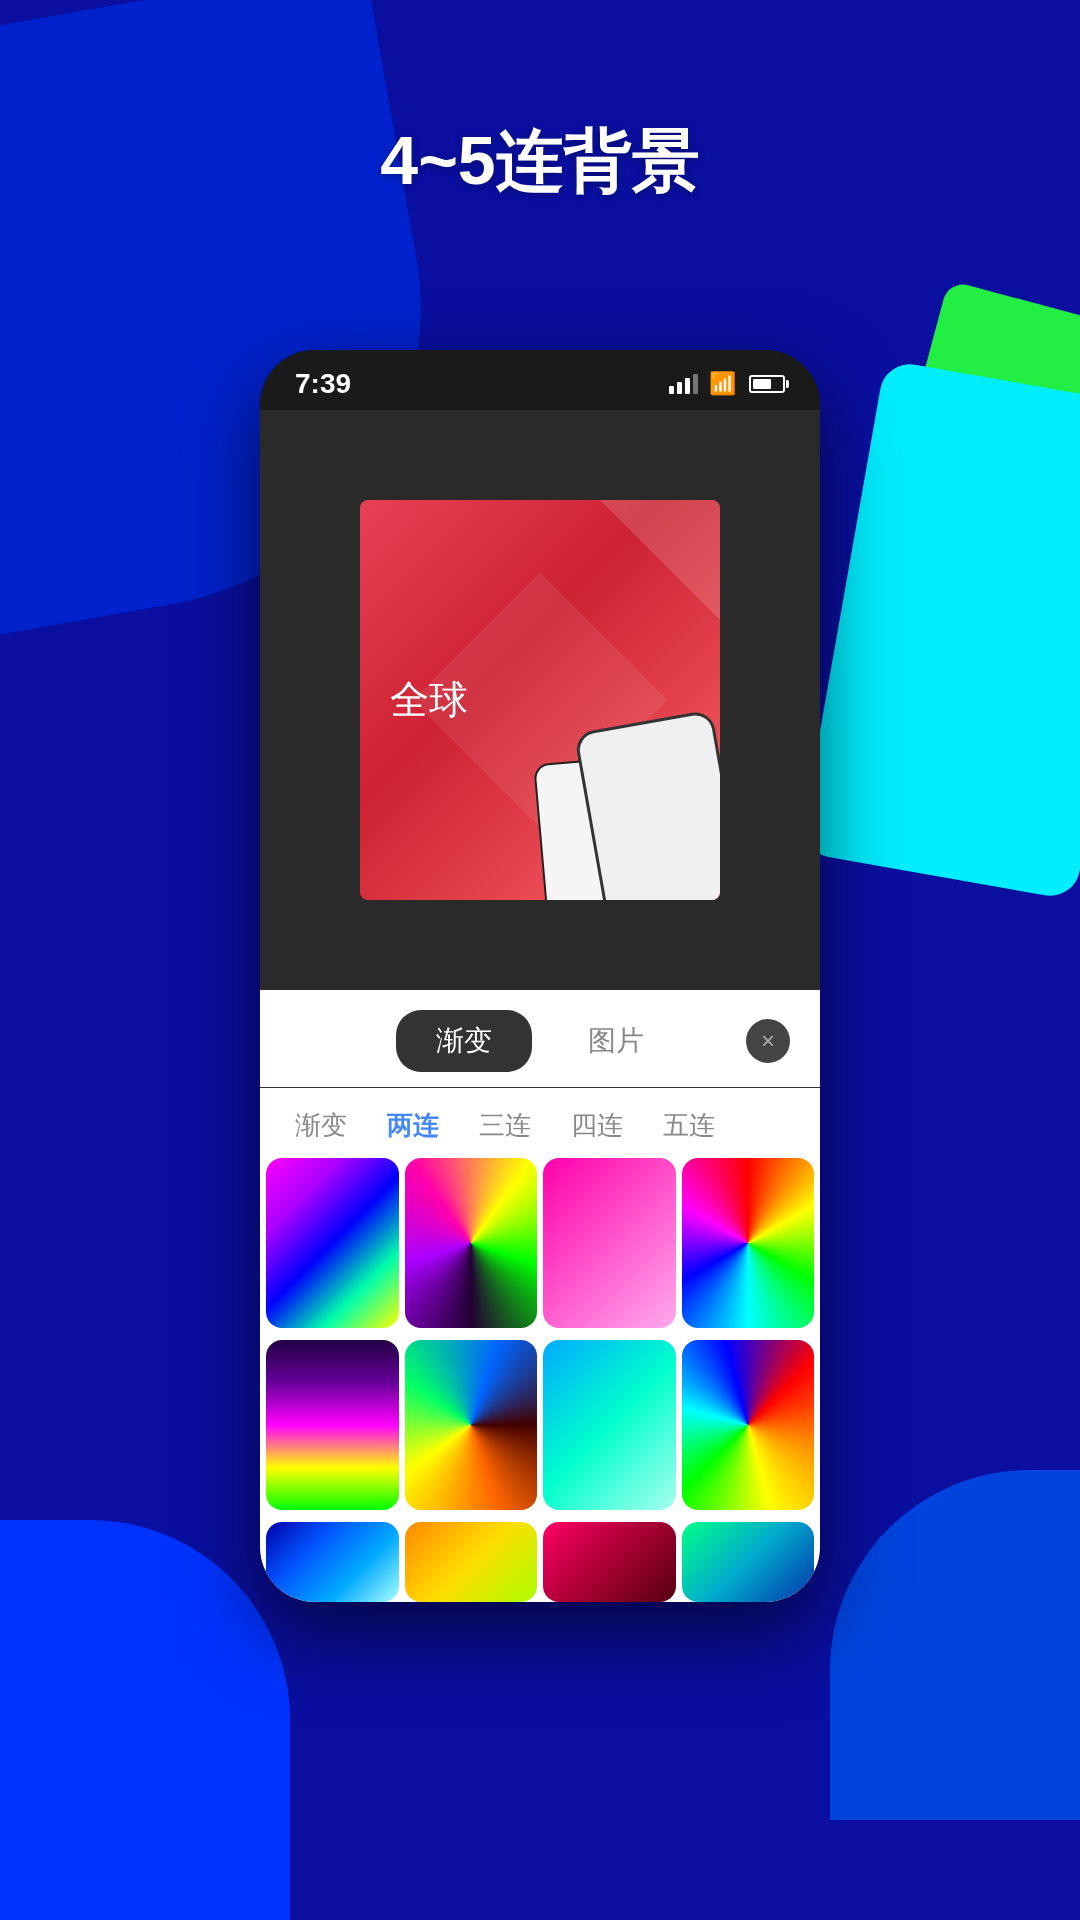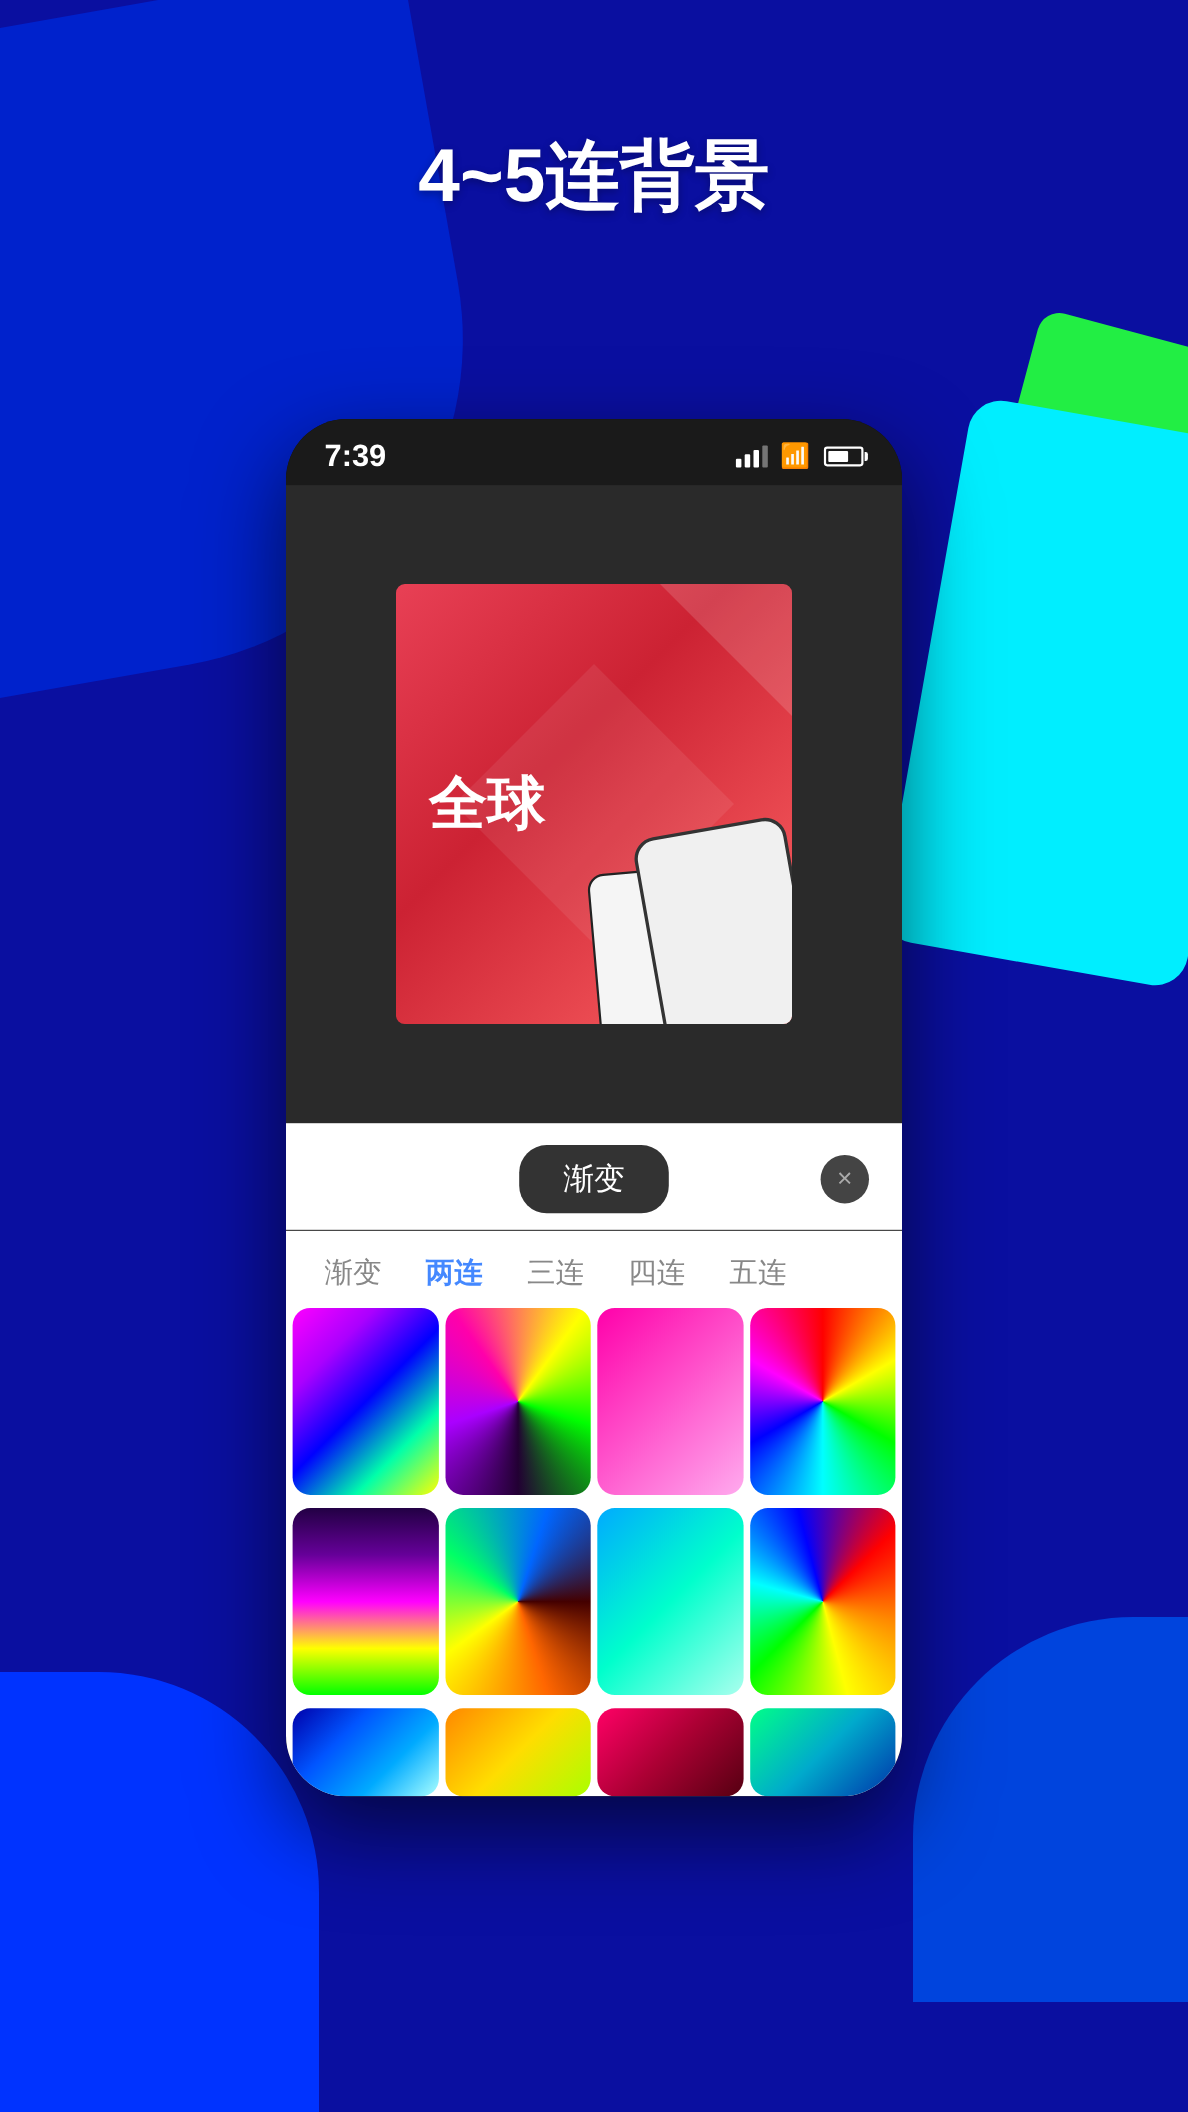--- a/index.html
+++ b/index.html
@@ -93,21 +93,20 @@
       top: 350px;
       left: 50%;
       transform: translateX(-50%);
       width: 560px;
       background: #111111;
       border-radius: 55px;
       padding: 0;
       overflow: hidden;
       z-index: 20;
       box-shadow: 0 30px 80px rgba(0,0,0,0.6);
-      margin-top: 31px;
     }
 
     
     .status-bar {
       display: flex;
       justify-content: space-between;
       align-items: center;
       padding: 18px 35px 10px;
       background: #1a1a1a;
       color: white;
@@ -216,22 +215,22 @@
       top: 50%;
       left: 50%;
       transform: translate(-50%, -50%) rotate(45deg);
       width: 180px;
       height: 180px;
       background: rgba(255,255,255,0.08);
     }
 
     .promo-text {
       color: white;
-      font-size: 53px;
-      font-weight: 700;
+      font-size: 39px;
+      font-weight: 400;
       line-height: 1.3;
       position: relative;
       z-index: 2;
     }
 
     .phone-in-image {
       position: absolute;
       bottom: -20px;
       right: -10px;
       width: 140px;
@@ -396,20 +395,21 @@
         <div class="phone-in-image"></div>
       </div>
     </div>
   </div>
 
   <div class="bottom-panel">
 
     <div style="position:relative; display:flex; align-items:center; padding:20px 30px 15px; border-bottom:1px solid #333;">
       <div style="display:flex; gap:16px; margin:0 auto;">
         <button class="tab-btn tab-btn-active">渐变</button>
+        <button class="tab-btn tab-btn-inactive">图片</button>
       </div>
       <div class="close-btn">×</div>
     </div>
 
     <div class="subtab-row">
       <span class="subtab-item subtab-inactive">渐变</span>
       <span class="subtab-item subtab-active">两连</span>
       <span class="subtab-item subtab-inactive">三连</span>
       <span class="subtab-item subtab-inactive">四连</span>
       <span class="subtab-item subtab-inactive">五连</span>

